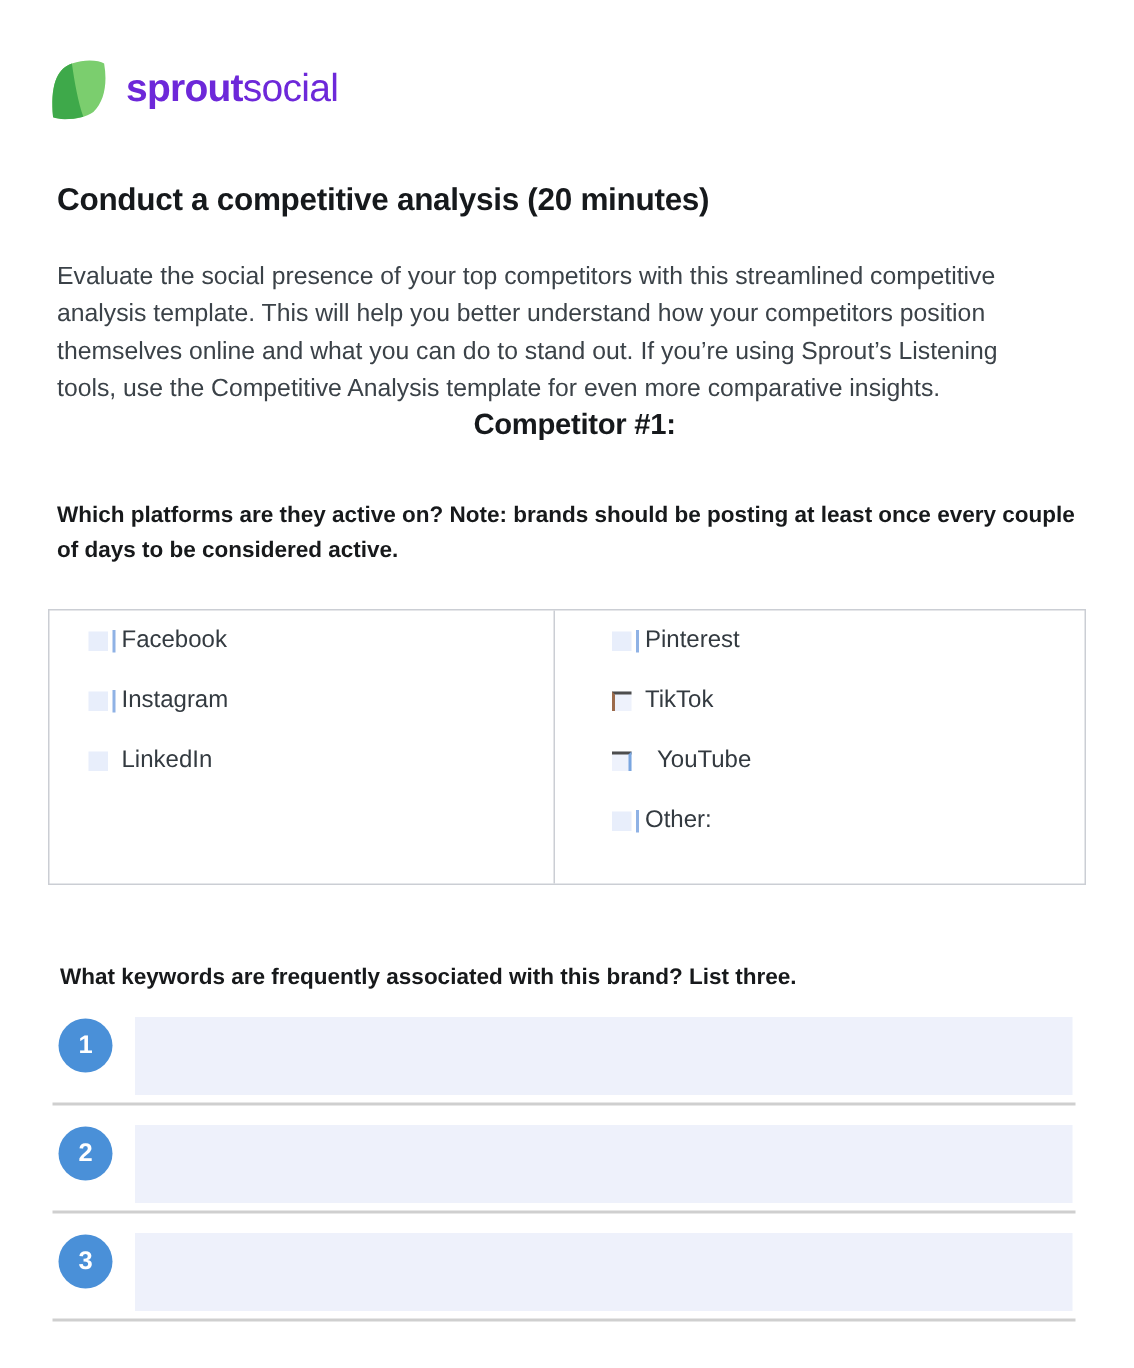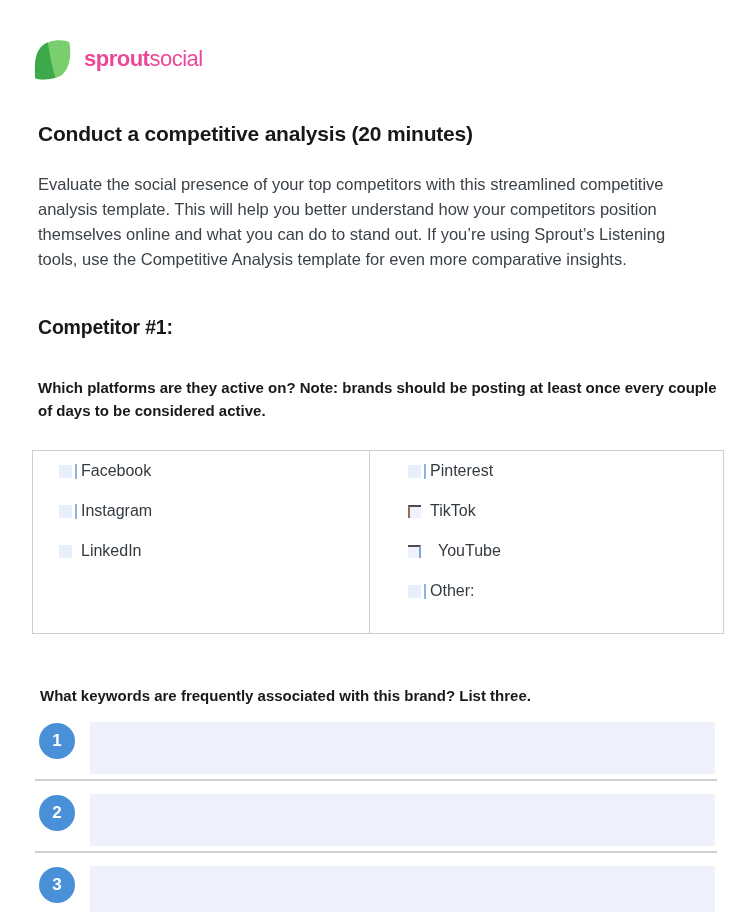--- a/index.html
+++ b/index.html
@@ -9,38 +9,39 @@
     position: relative;
     font-family: "Liberation Sans", sans-serif;
     color: #3b4248;
     overflow: hidden;
   }
   .page { position: absolute; inset: 0; background: #fff; }
 
   
   .logo { position: absolute; left: 30px; top: 37px; display: flex; align-items: center; }
   .logo svg { width: 43px; height: 43px; display: block; }
-  .logo-text { margin-left: 11px; font-size: 22px; color: #ec4899; letter-spacing: -0.5px; display: flex; }
+  .logo-text { margin-left: 11px; font-size: 26px; color: #6d28d9; letter-spacing: -0.5px; display: flex; }
   .logo-bold { font-weight: 700; }
   .logo-light { font-weight: 400; }
 
   
   .content { position: absolute; left: 38px; top: 112px; width: 690px; }
 
   h1.doc-title {
     font-size: 21px; font-weight: 700; color: #16191c;
     letter-spacing: -0.2px; margin-top: 10px;
   }
   p.intro {
     margin-top: 26px; max-width: 668px;
     font-size: 16.5px; line-height: 25px; color: #3b4248;
   }
   h2.competitor {
-    margin-top: 44px; font-size: 19.5px; font-weight: 700; color: #16191c;
+    font-size: 19.5px; font-weight: 700; color: #16191c;
     letter-spacing: -0.2px;
+    text-align: center;
   }
   p.question {
     margin-top: 37px; max-width: 680px;
     font-size: 15px; line-height: 23px; font-weight: 700; color: #17191b;
   }
 
   
   .platform-table {
     margin-top: 28px; margin-left: -6px;
     width: 692px; height: 184px;

